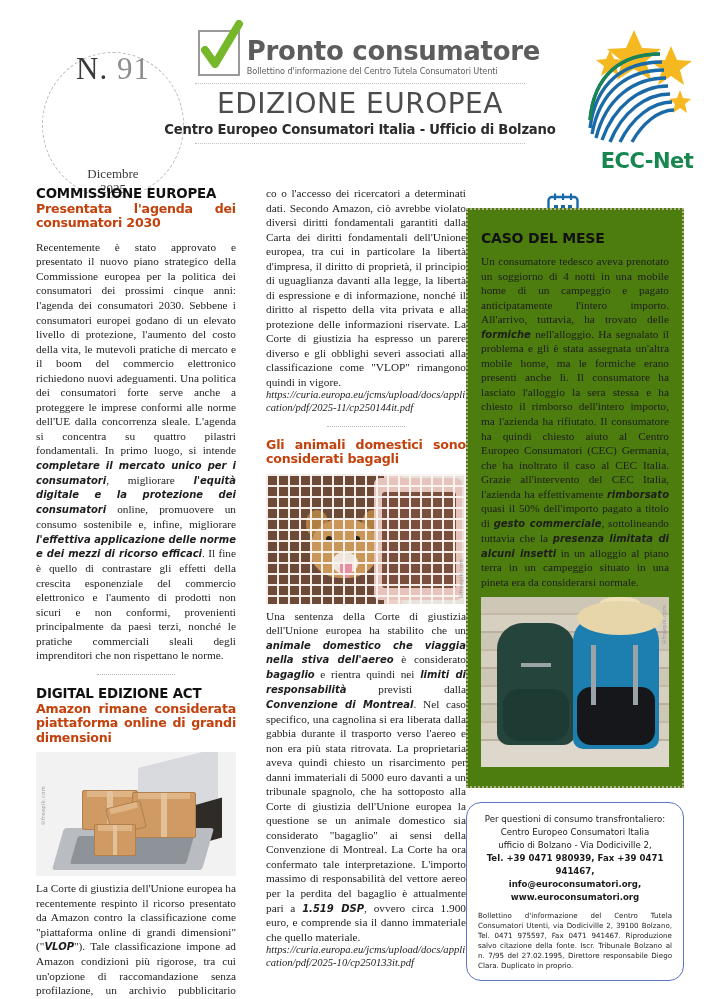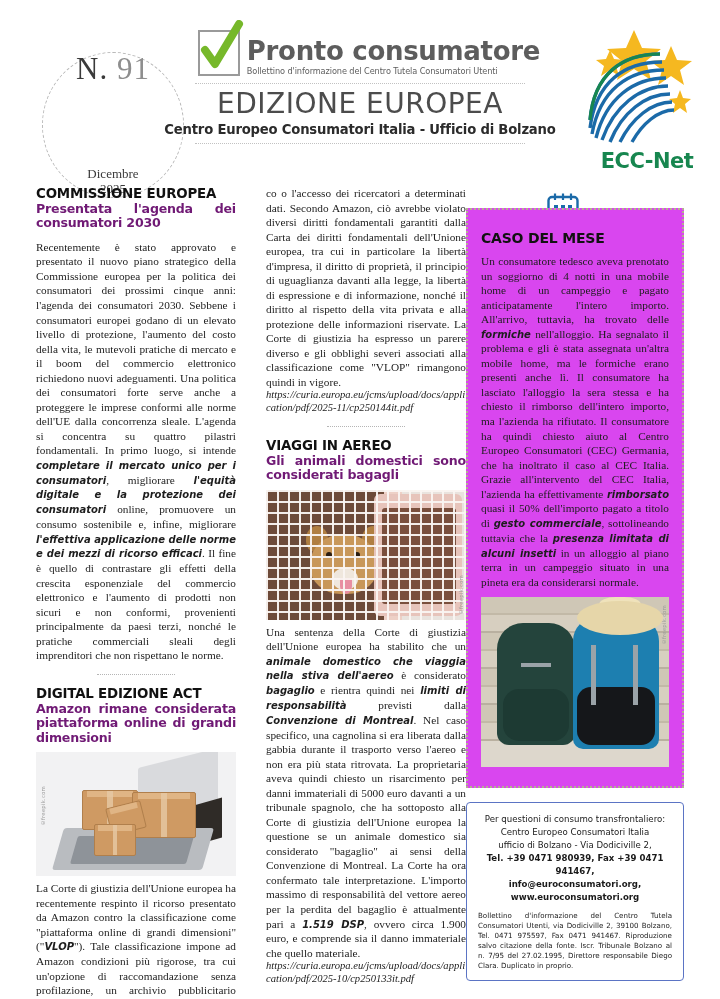--- a/index.html
+++ b/index.html
@@ -62,21 +62,21 @@
   .col-1{left:36px;width:200px;}
   .col-2{left:250px;width:200px;margin-left:16px;}
   .col-3{left:466px;width:218px;}
 
   .kicker{
     font-family:"DejaVu Sans",sans-serif;font-weight:bold;font-size:13.4px;
     color:#111;letter-spacing:-0.2px;line-height:1.12;
   }
   .subhead{
     font-family:"DejaVu Sans",sans-serif;font-weight:bold;font-size:12.6px;
-    color:#701a75;line-height:1.15;text-align:justify;letter-spacing:-0.2px;
+    color:#c2410c;line-height:1.15;text-align:justify;letter-spacing:-0.2px;
     margin-top:1px;
   }
   p.body{
     font-family:"Liberation Serif",serif;font-size:11.3px;line-height:1.285;
     text-align:justify;margin:0;color:#1d1d1d;
     hyphens:auto;
   }
   p.body.gap{margin-top:9px;}
   .body b{font-family:"DejaVu Sans",sans-serif;font-weight:bold;font-size:10px;font-style:italic;}
   .url{
@@ -135,31 +135,31 @@
   .ph-pack .bag-b{position:absolute;left:92px;bottom:18px;width:86px;height:132px;background:#1d7fb0;border-radius:24px 24px 10px 10px;}
   .ph-pack .bag-b2{position:absolute;left:96px;bottom:22px;width:78px;height:58px;background:#15171a;border-radius:14px;}
   .ph-pack .hat{position:absolute;left:96px;top:4px;width:86px;height:34px;background:#e6d6a9;border-radius:50%;}
   .ph-pack .hat-top{position:absolute;left:118px;top:0px;width:42px;height:20px;background:#efe2bb;border-radius:40% 40% 0 0;}
   .ph-pack .strap{position:absolute;background:#9aa3a8;}
 
   
   .calendar-icon{position:absolute;left:80px;top:6px;width:34px;height:32px;}
   .case-box{
     position:relative;margin-top:22px;
-    border:2px dotted #b3b08f;background:#d946ef;
+    border:2px dotted #b3b08f;background:#4d7c0f;
     padding:20px 13px 14px;
   }
   .case-title{
     font-family:"DejaVu Sans",sans-serif;font-weight:bold;font-size:14px;color:#111;
     margin-bottom:8px;letter-spacing:-0.2px;
   }
 
   
   .contact-box{
-    margin-top:14px;border:1px solid #5b74c4;border-radius:4px;
+    margin-top:14px;border:1px solid #5b74c4;border-radius:15px;
     padding:10px 11px 9px;
   }
   .contact-top{
     font-family:"DejaVu Sans",sans-serif;font-size:8.6px;color:#1a1a1a;
     text-align:center;line-height:1.52;
   }
   .contact-fine{
     font-family:"DejaVu Sans",sans-serif;font-size:7.1px;color:#1a1a1a;
     text-align:justify;line-height:1.42;margin-top:7px;
   }
@@ -268,21 +268,20 @@
     <div class="col col-2">
 
       <div>
         <p class="body">co o l'accesso dei ricercatori a determinati dati. Secondo Amazon, ciò avrebbe violato diversi diritti fondamentali garantiti dalla Carta dei diritti fondamentali dell'Unione europea, tra cui in particolare la libertà d'impresa, il diritto di proprietà, il principio di uguaglianza davanti alla legge, la libertà di espressione e di informazione, nonché il diritto al rispetto della vita privata e alla protezione delle informazioni riservate. La Corte di giustizia ha espresso un parere diverso e gli obblighi severi associati alla classificazione come "VLOP" rimangono quindi in vigore.</p>
         <p class="url">https://curia.europa.eu/jcms/upload/docs/application/pdf/2025-11/cp250144it.pdf</p>
       </div>
 
       <div class="sep"></div>
 
       <div>
-        <div class="kicker">VIAGGI IN AEREO</div>
         <div class="subhead">Gli animali domestici sono considerati bagagli</div>
 
         <div class="photo ph-dog">
           <div class="brick"></div>
           <div class="wall"></div>
           <div class="dog-ear" style="left:40px;top:36px;"></div>
           <div class="dog-ear" style="left:96px;top:36px;"></div>
           <div class="dog-head"></div>
           <div class="dog-eye" style="left:60px;top:62px;"></div>
           <div class="dog-eye" style="left:88px;top:62px;"></div>

